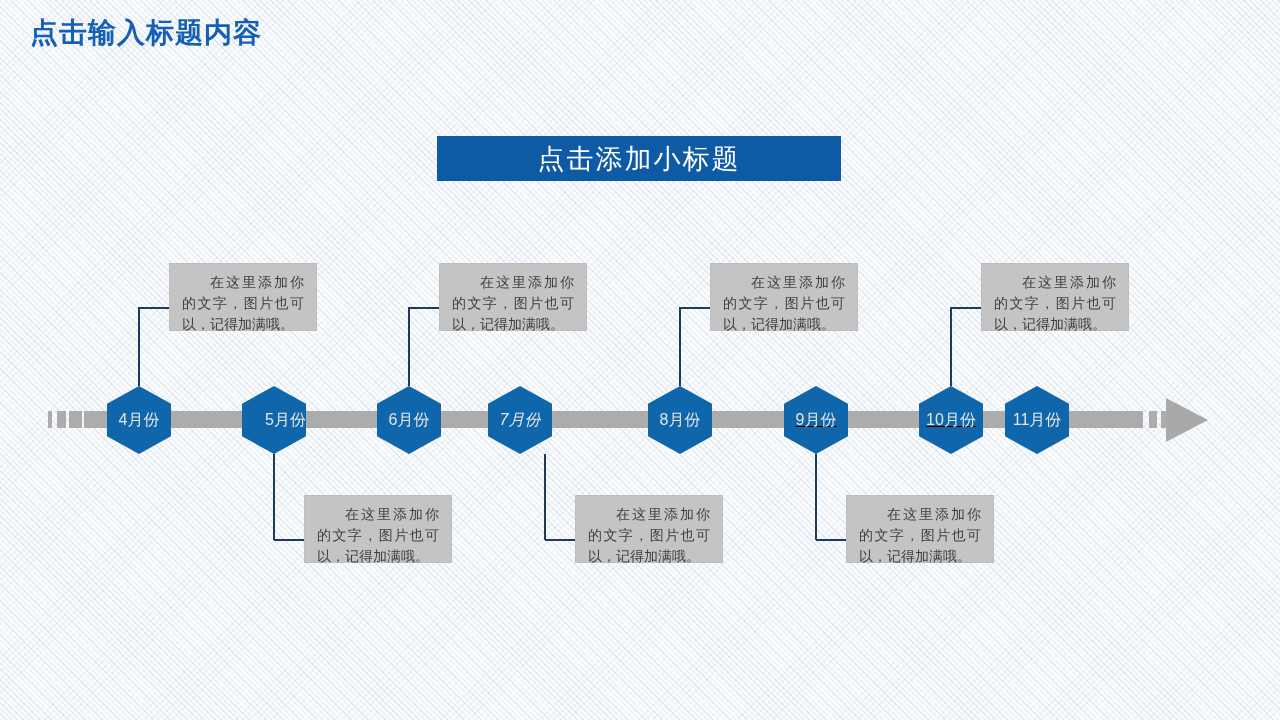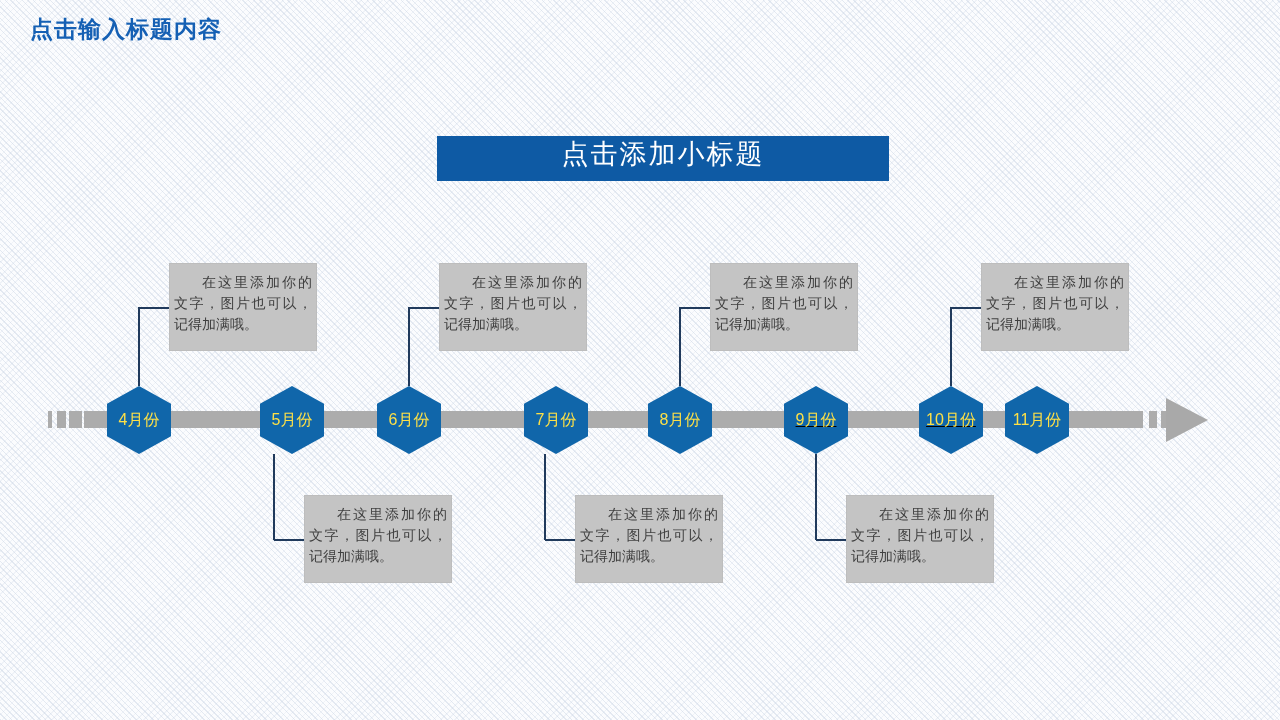--- a/index.html
+++ b/index.html
@@ -8,27 +8,27 @@
     width:1280px;height:720px;
     overflow:hidden;
     font-family:"Liberation Sans","DejaVu Sans",sans-serif;
     background-color:#fbfcfe;
     background-image:
       repeating-linear-gradient(45deg, rgba(199,210,226,.45) 0px, rgba(199,210,226,.45) 1px, transparent 1px, transparent 4px),
       repeating-linear-gradient(135deg, rgba(208,218,232,.28) 0px, rgba(208,218,232,.28) 1px, transparent 1px, transparent 5px);
   }
   .title{
     position:absolute;left:30px;top:14px;margin:0;
-    font-size:23px;font-weight:bold;letter-spacing:1px;
+    font-size:28px;font-weight:bold;letter-spacing:1px;
     color:#1560b4;
   }
   .banner{
-    position:absolute;left:437px;top:136px;width:452px;height:45px;
+    position:absolute;left:437px;top:136px;width:404px;height:45px;
     background:#0e5aa4;
-    display:flex;justify-content:center;
+    display:flex;align-items:center;justify-content:center;
   }
   .banner span{
     color:#ffffff;font-size:27px;letter-spacing:2px;
   }
   .bar{
     position:absolute;left:84px;top:411px;width:1059px;height:17px;
     background:#acacac;
   }
   .dash{
     position:absolute;top:411px;height:17px;background:#acacac;
@@ -43,25 +43,25 @@
     border-top:22px solid transparent;
     border-bottom:22px solid transparent;
     border-left:42px solid #a9a9a9;
   }
   .hex{
     position:absolute;top:386px;width:64px;height:68px;
     background:#1066aa;
     clip-path:polygon(50% 0,100% 26%,100% 74%,50% 100%,0 74%,0 26%);
     display:flex;align-items:center;justify-content:center;
   }
-  .hex span{color:#fde047;font-size:16px;}
+  .hex span{color:#e5e5e5;font-size:16px;}
   .note{
-    position:absolute;width:148px;height:88px;box-sizing:border-box;
+    position:absolute;width:148px;height:68px;box-sizing:border-box;
     background:#c4c4c4;border:1px solid #bdbdbd;
-    padding:8px 4px;
+    padding:8px 12px;
   }
   .note p{
     margin:0;font-size:14px;line-height:1.5;color:#3f3f3f;
     text-indent:2em;text-align:justify;
   }
   .vline,.hline{position:absolute;background:#203a5c;}
   .vline{width:1.5px;}
   .hline{height:1.5px;}
 </style>
 </head>
@@ -90,37 +90,37 @@
         <p>在这里添加你的文字，图片也可以，记得加满哦。</p>
       </div>
       <div class="hex" style="left: 107px;">
         <span>4月份</span>
       </div>
       <div class="vline" style="left: 273px; top: 454px; height: 86px;"></div>
       <div class="hline" style="left: 274px; top: 539px; width: 30px;"></div>
       <div class="note" style="left: 304px; top: 495px;">
         <p>在这里添加你的文字，图片也可以，记得加满哦。</p>
       </div>
-      <div class="hex" style="left: 260px;">
+      <div class="hex" style="left: 242px; justify-content: flex-end;">
         <span>5月份</span>
       </div>
       <div class="vline" style="left: 408px; top: 307px; height: 79px;"></div>
       <div class="hline" style="left: 409px; top: 307px; width: 30px;"></div>
       <div class="note" style="left: 439px; top: 263px;">
         <p>在这里添加你的文字，图片也可以，记得加满哦。</p>
       </div>
       <div class="hex" style="left: 377px;">
         <span>6月份</span>
       </div>
       <div class="vline" style="left: 544px; top: 454px; height: 86px;"></div>
       <div class="hline" style="left: 545px; top: 539px; width: 30px;"></div>
       <div class="note" style="left: 575px; top: 495px;">
         <p>在这里添加你的文字，图片也可以，记得加满哦。</p>
       </div>
-      <div class="hex" style="left: 524px;">
+      <div class="hex" style="left: 488px; font-style: italic;">
         <span>7月份</span>
       </div>
       <div class="vline" style="left: 679px; top: 307px; height: 79px;"></div>
       <div class="hline" style="left: 680px; top: 307px; width: 30px;"></div>
       <div class="note" style="left: 710px; top: 263px;">
         <p>在这里添加你的文字，图片也可以，记得加满哦。</p>
       </div>
       <div class="hex" style="left: 648px; align-items: center;">
         <span>8月份</span>
       </div>

